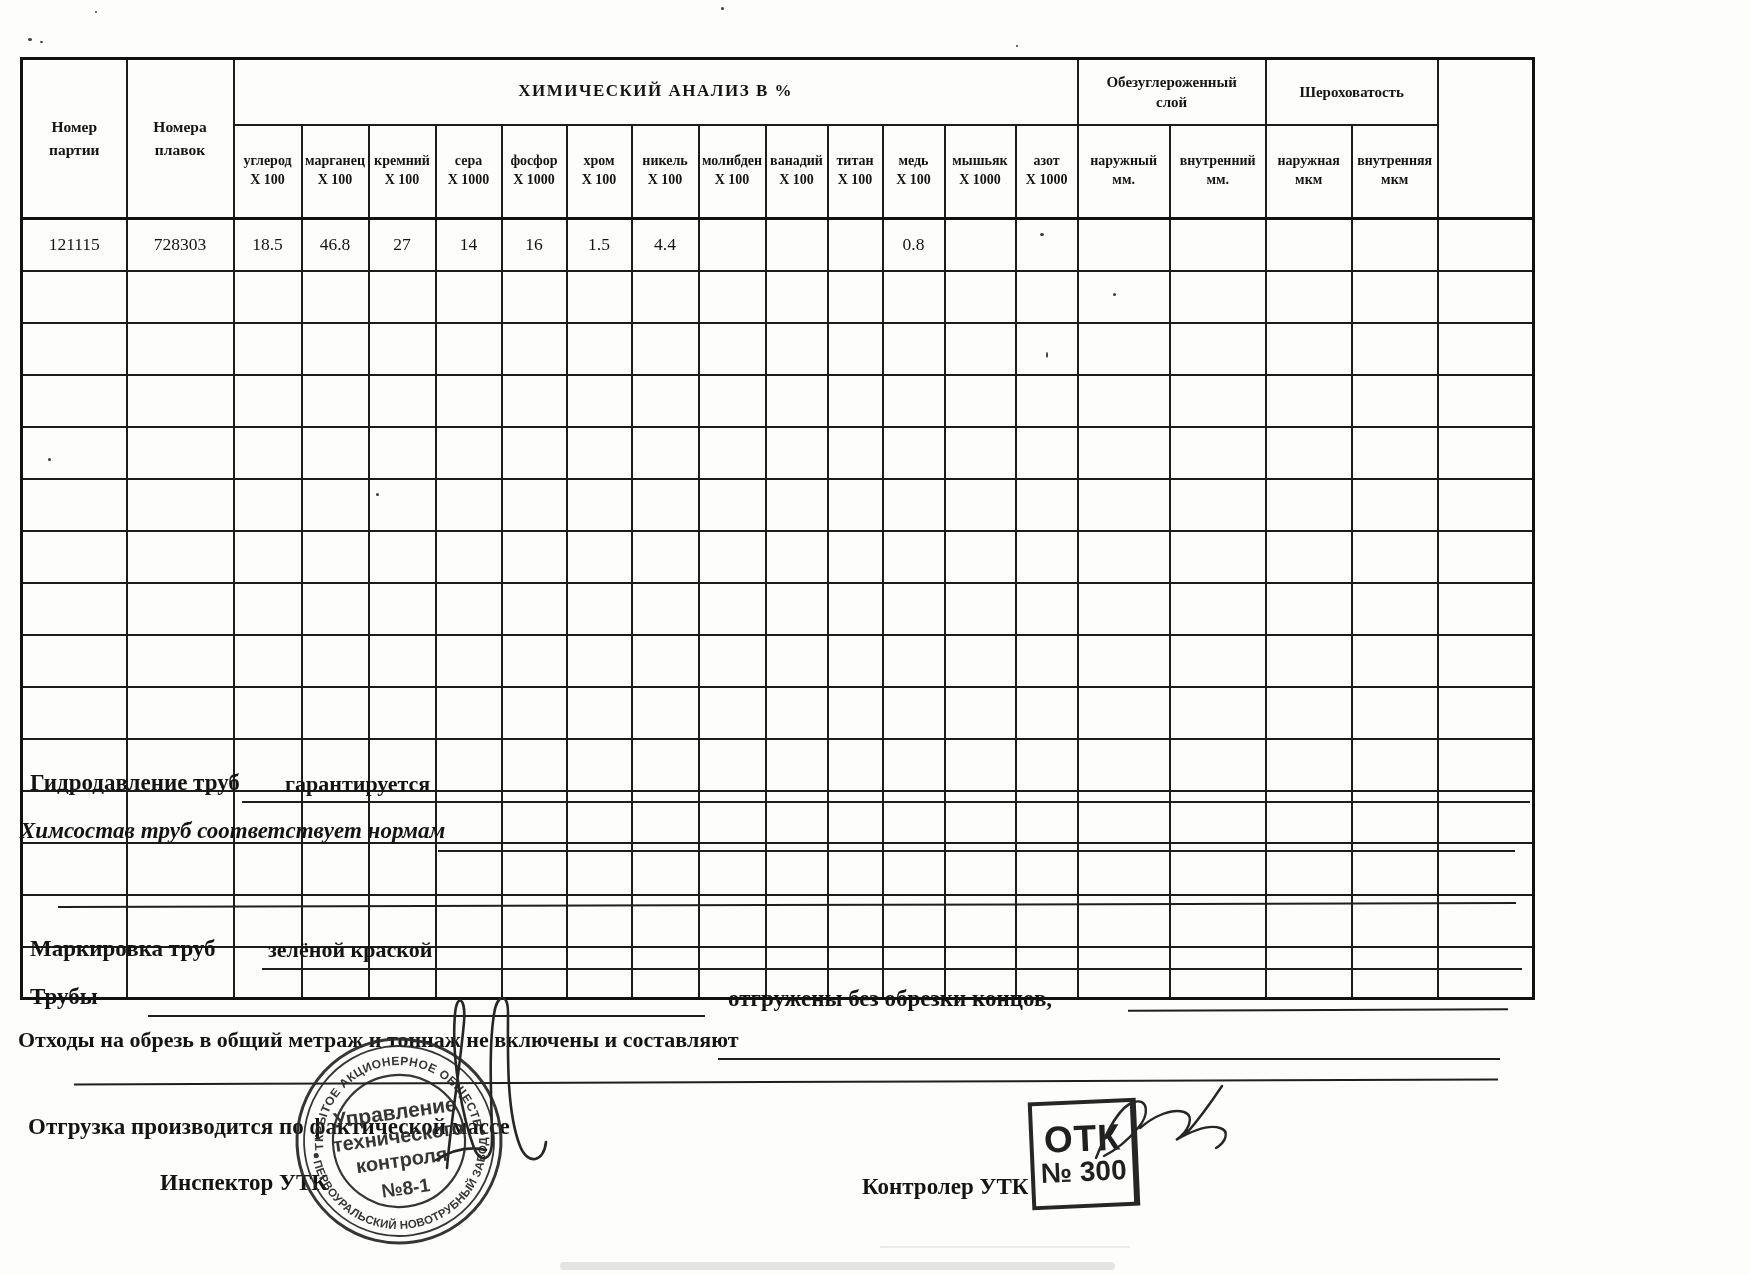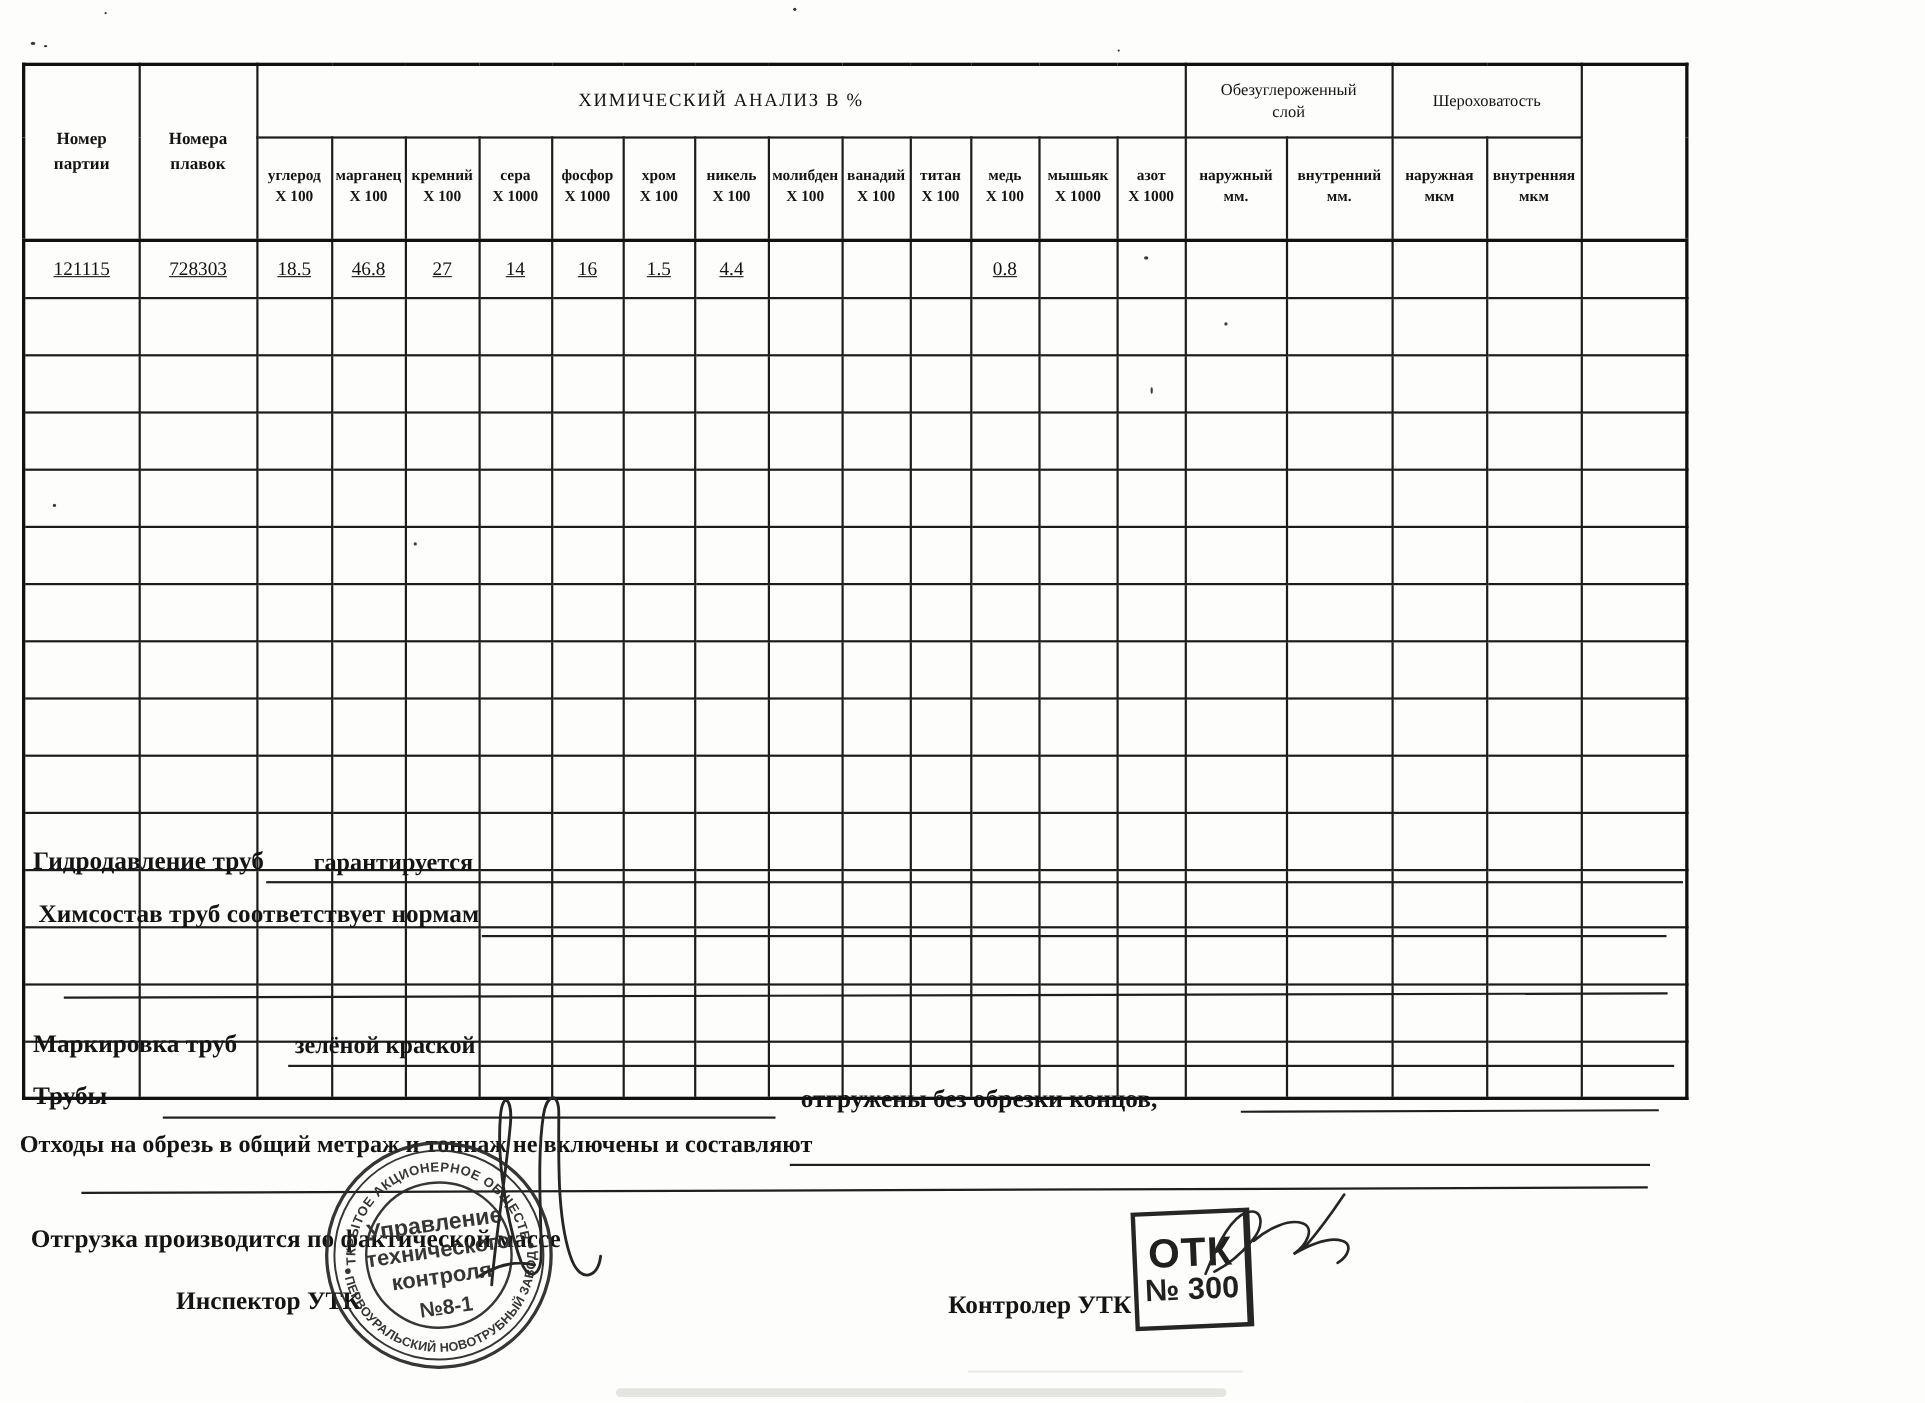--- a/index.html
+++ b/index.html
@@ -8,23 +8,23 @@
 
   
   table.cert{position:absolute;left:20px;top:57px;width:1512px;border-collapse:collapse;
              table-layout:fixed;border:3px solid #111;}
   table.cert th,table.cert td{border:2px solid #1c1c1c;padding:0 2px;text-align:center;
              vertical-align:middle;overflow:hidden;}
   table.cert thead{border-bottom:3px solid #111;}
   tr.group-row{height:66px;}
   tr.sub-row{height:94px;}
   th.big{font-size:15.5px;font-weight:700;white-space:pre-line;line-height:1.45;}
-  th.group{font-size:17px;font-weight:400;letter-spacing:1.5px;white-space:pre-line;line-height:1.35;}
+  th.group{font-size:17px;font-weight:700;letter-spacing:1.5px;white-space:pre-line;line-height:1.35;}
   th.sub{font-size:14px;font-weight:700;white-space:pre-line;line-height:1.35;}
-  table.cert tbody tr{height:52px;text-decoration:underline;}
+  table.cert tbody tr{height:52px;}
   table.cert tbody td{font-size:17.5px;font-weight:400;}
 
   
   .fl{position:absolute;white-space:nowrap;font-weight:700;}
   .t23{font-size:23px;} .t22{font-size:22px;}
   .ul{position:absolute;border-bottom:2px solid #1f1f1f;height:0;}
 
   
   #round-stamp{position:absolute;left:288px;top:1030px;width:222px;height:222px;
                transform:rotate(-8deg);opacity:.94;}
@@ -451,21 +451,21 @@
           <td></td>
           <td></td>
         </tr>
       </tbody>
   </table>
 
   <span class="fl t23" style="left:30px;top:770px;">Гидродавление труб</span>
   <span class="fl t22" style="left:248px;top:771px;margin-left:37px;">гарантируется</span>
   <div class="ul" style="left:242px;top:801px;width:1288px;"></div>
 
-  <span class="fl t23" style="left:35px;top:818px;">Химсостав труб соответствует нормам</span>
+  <span class="fl t23" style="left:20px;top:818px;font-style:italic;">Химсостав труб соответствует нормам</span>
   <div class="ul" style="left:438px;top:850px;width:1077px;"></div>
 
   <div class="ul" style="left:58px;top:904px;width:1458px;transform:rotate(-0.15deg);"></div>
 
   <span class="fl t23" style="left:30px;top:936px;">Маркировка труб</span>
   <span class="fl t22" style="left:268px;top:937px;">зелёной краской</span>
   <div class="ul" style="left:262px;top:968px;width:1260px;"></div>
 
   <span class="fl t23" style="left:30px;top:984px;">Трубы</span>
   <div class="ul" style="left:148px;top:1015px;width:557px;"></div>

